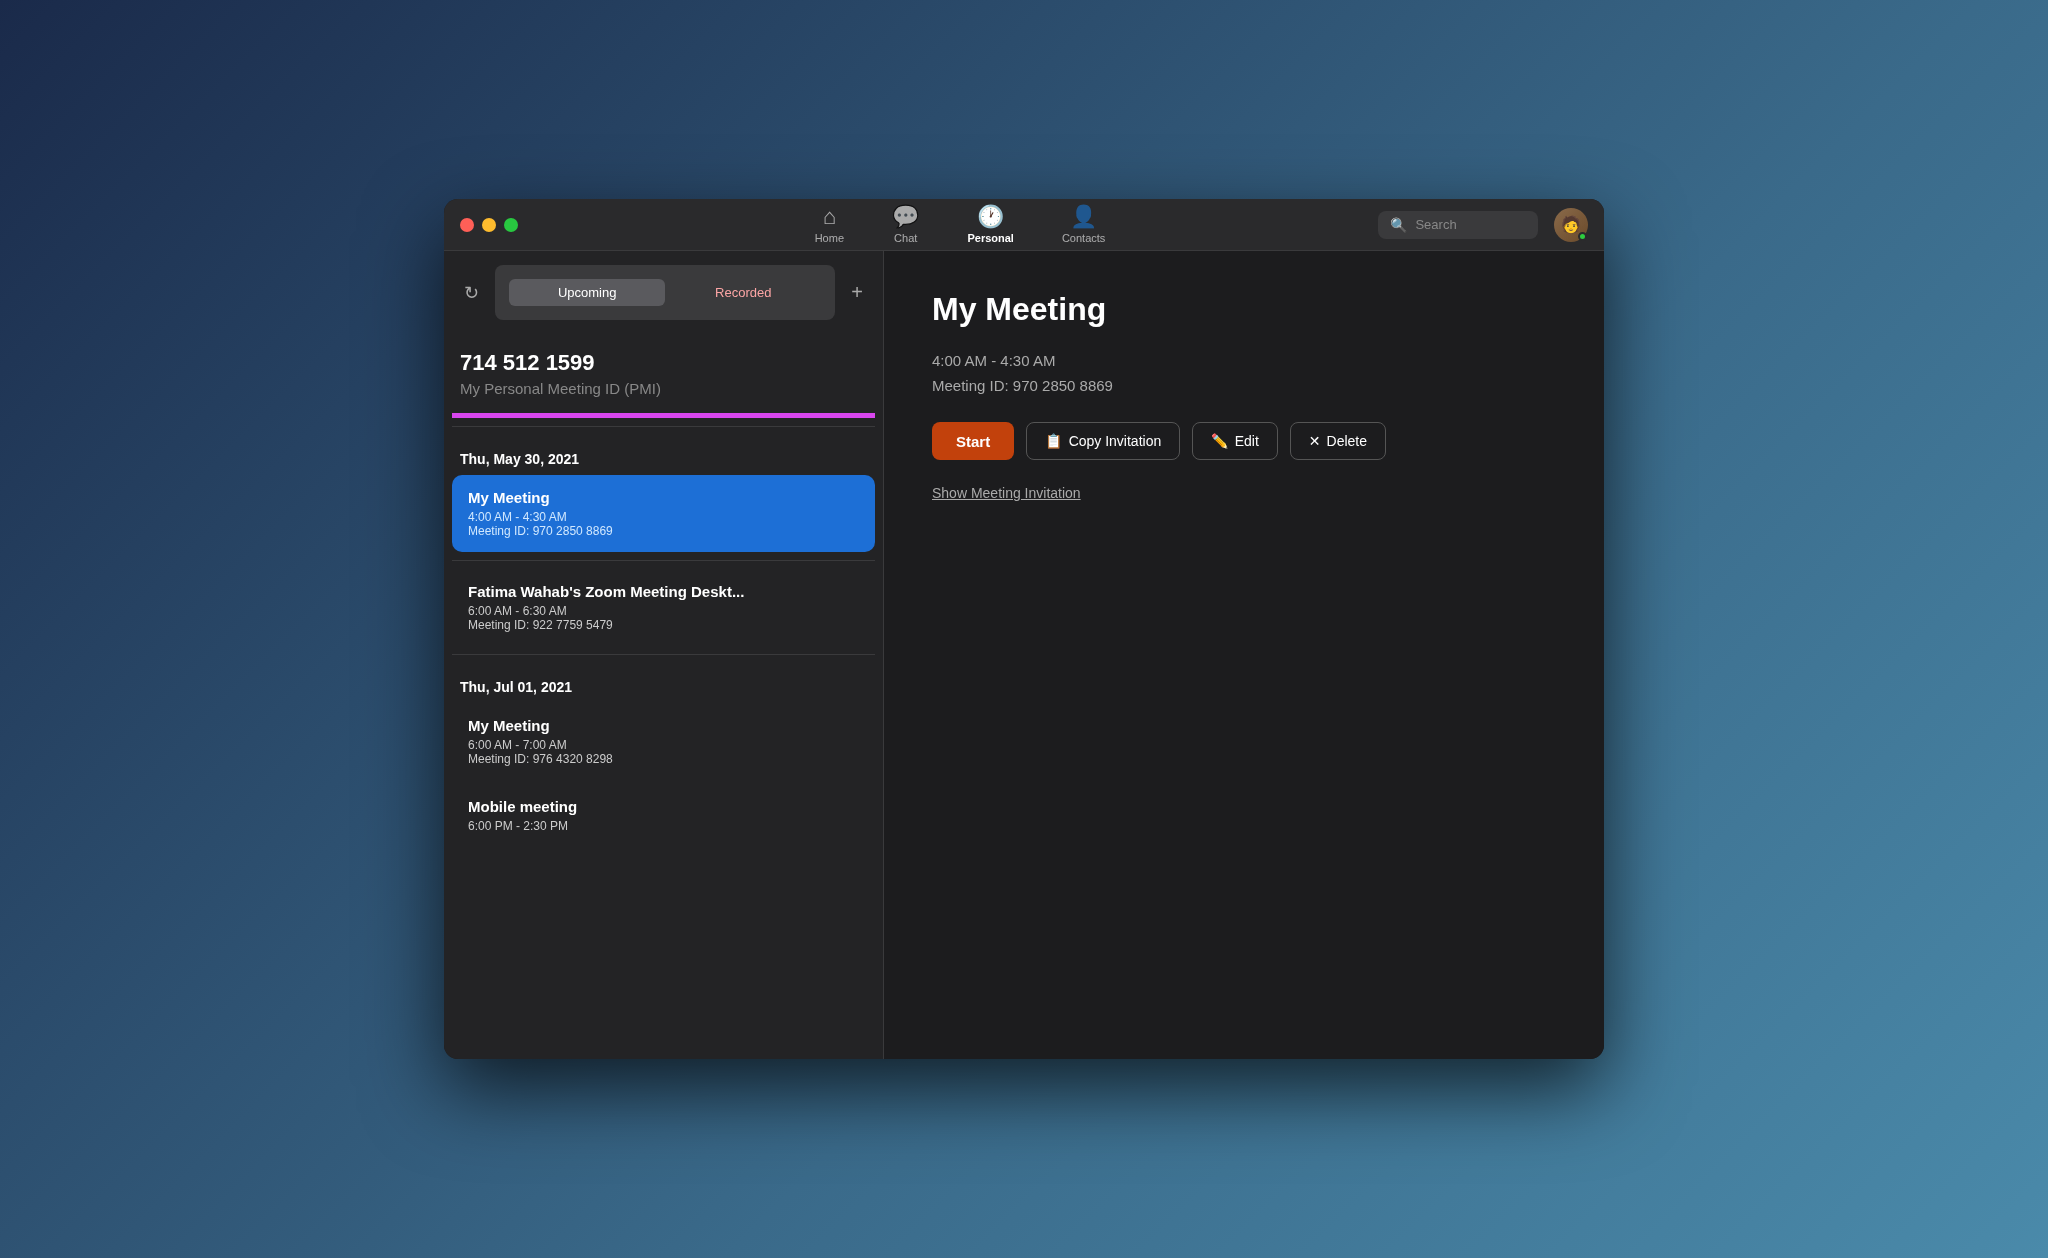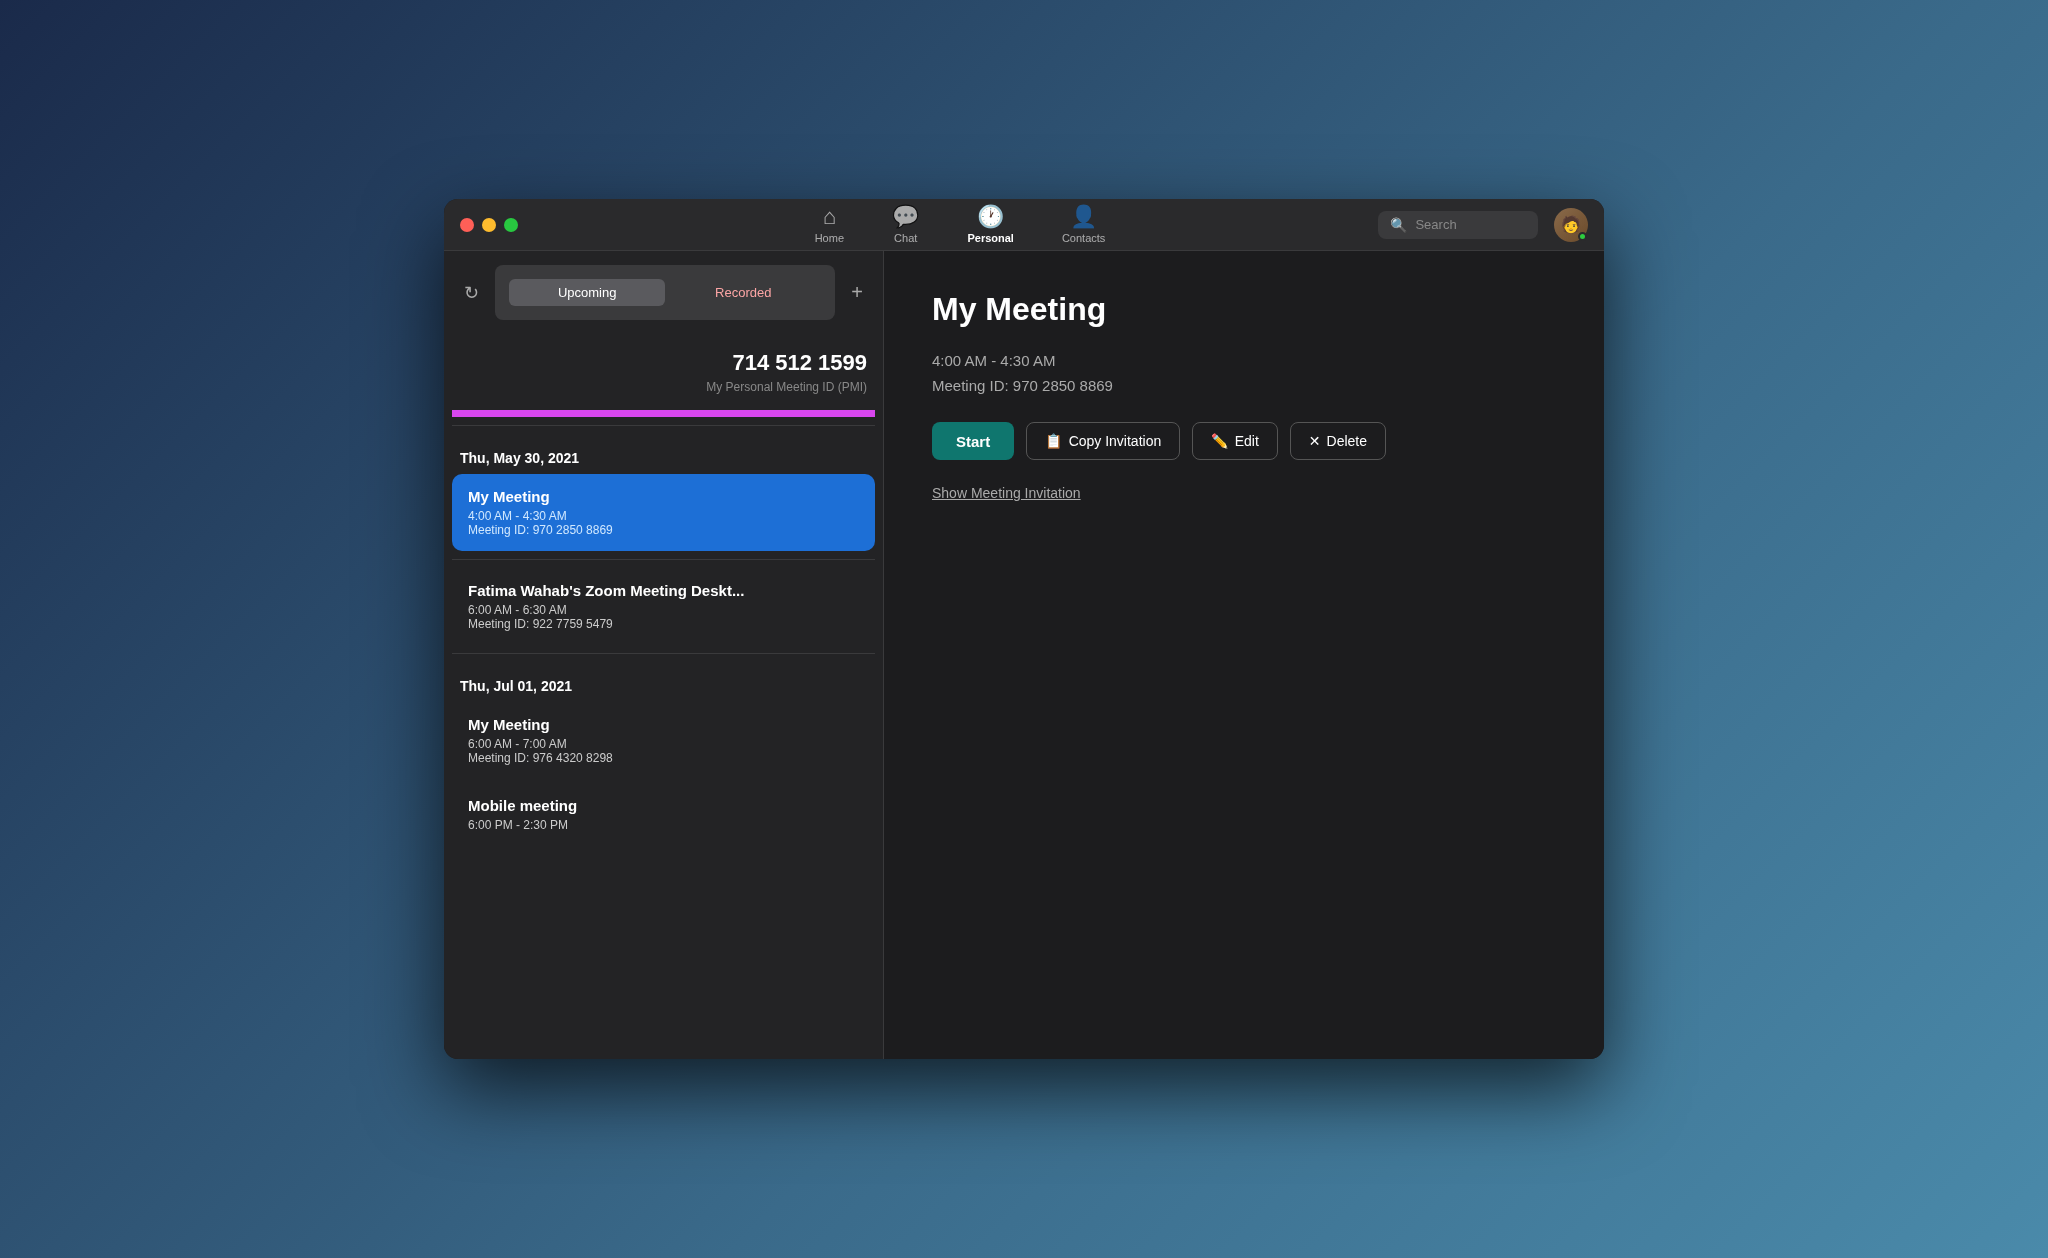--- a/index.html
+++ b/index.html
@@ -228,33 +228,33 @@
       border-radius: 4px;
     }
 
     .sidebar-scroll {
       flex: 1;
       overflow-y: auto;
       padding: 0 8px;
     }
 
     .pmi-section {
-      text-align: right;
+      text-align: left;
       padding: 16px 8px;
-      border-bottom: 7px solid #d946ef;
+      border-bottom: 5px solid #d946ef;
     }
 
     .pmi-number {
       font-size: 22px;
       font-weight: 700;
       color: #fff;
     }
 
     .pmi-label {
-      font-size: 12px;
+      font-size: 15px;
       color: #888;
       margin-top: 4px;
     }
 
     .date-divider {
       padding: 16px 8px 8px;
       color: #fff;
       font-size: 14px;
       font-weight: 600;
     }
@@ -329,21 +329,21 @@
     }
 
     .action-buttons {
       display: flex;
       gap: 12px;
       margin-bottom: 24px;
       flex-wrap: wrap;
     }
 
     .btn-start {
-      background: #0f766e;
+      background: #c2410c;
       color: #fff;
       border: none;
       border-radius: 8px;
       padding: 10px 24px;
       font-size: 15px;
       font-weight: 600;
       cursor: pointer;
     }
 
     .btn-outline {

